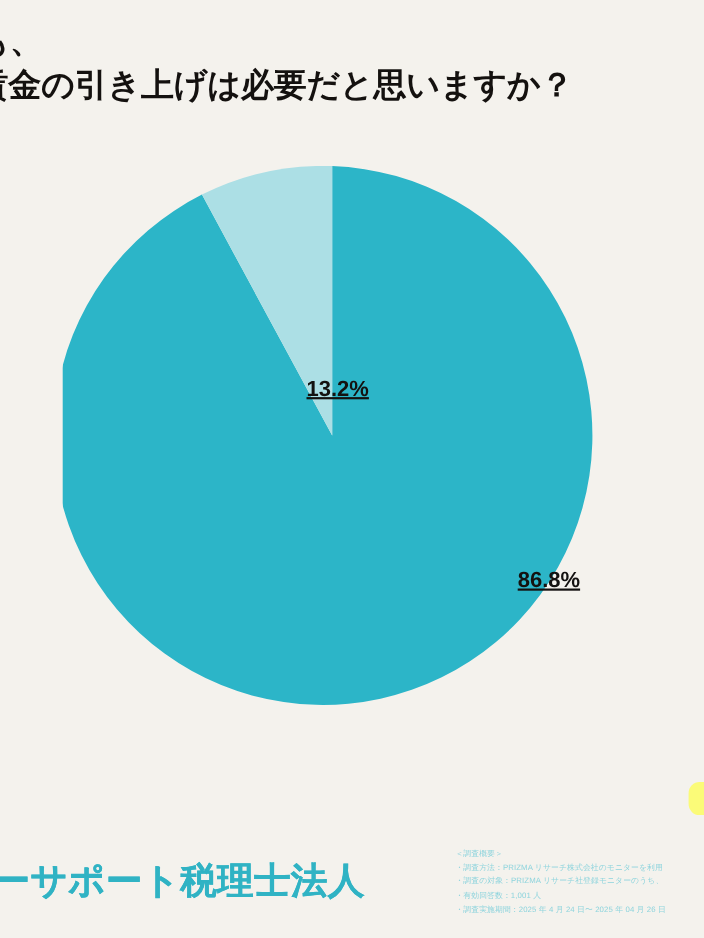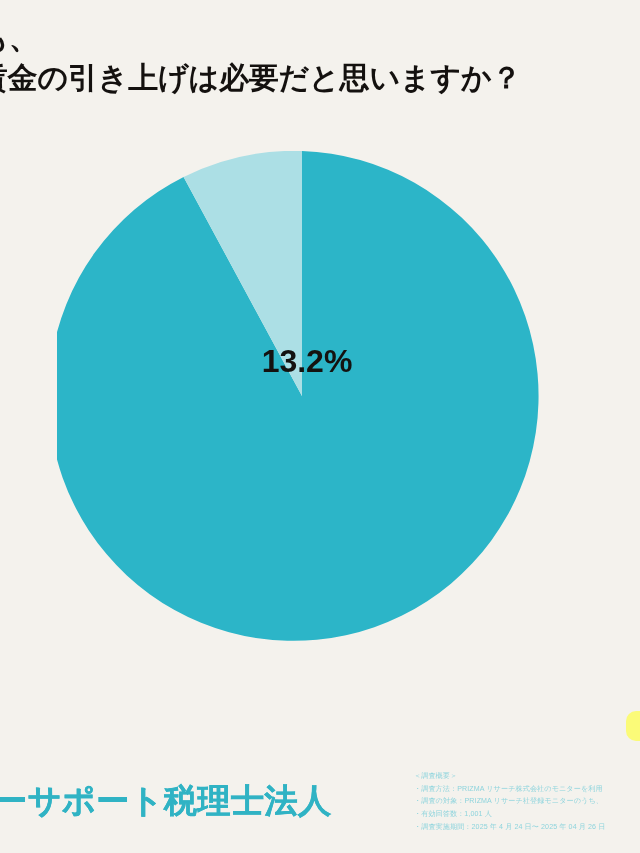--- a/index.html
+++ b/index.html
@@ -52,21 +52,21 @@
   .slice-label {
     position: absolute;
     text-align: center;
     color: #141210;
     font-weight: 700;
     line-height: 1.16;
     white-space: nowrap;
     pointer-events: none;
   }
   .slice-label .lbl-name { display: block; font-size: 27px; letter-spacing: 1px; }
-  .slice-label .lbl-val  { display: block; font-size: 32px; letter-spacing: 0px; }
+  .slice-label .lbl-val  { display: block; font-size: 20px; letter-spacing: 0px; text-decoration: underline; }
 
   #label-no  { left: 150px; top: 192px; width: 200px; }
   #label-yes { left: 352px; top: 366px; width: 180px; }
 
   
   .yellow-tab {
     position: absolute;
     right: 0;
     top: 711px;
     width: 14px;
@@ -122,20 +122,21 @@
       <path fill="#2cb5c8" d="M 245 245 L 245 0 A 245 245 0 1 1 126.59 25.92 Z"></path>
 
       <path fill="#acdfe5" d="M 245 245 L 126.59 25.92 A 245 245 0 0 1 245 0 Z"></path>
     </svg>
 
     <div class="slice-label" id="label-no">
       <span class="lbl-val">13.2%</span>
     </div>
 
     <div class="slice-label" id="label-yes">
+      <span class="lbl-val">86.8%</span>
     </div>
   </div>
 
   <div class="yellow-tab"></div>
 
   <div class="brand">ャーサポート税理士法人</div>
 
   <div class="survey-note">
     <span class="note-heading">＜調査概要＞</span>
     <span class="note-item">・調査方法：PRIZMA リサーチ株式会社のモニターを利用</span>

